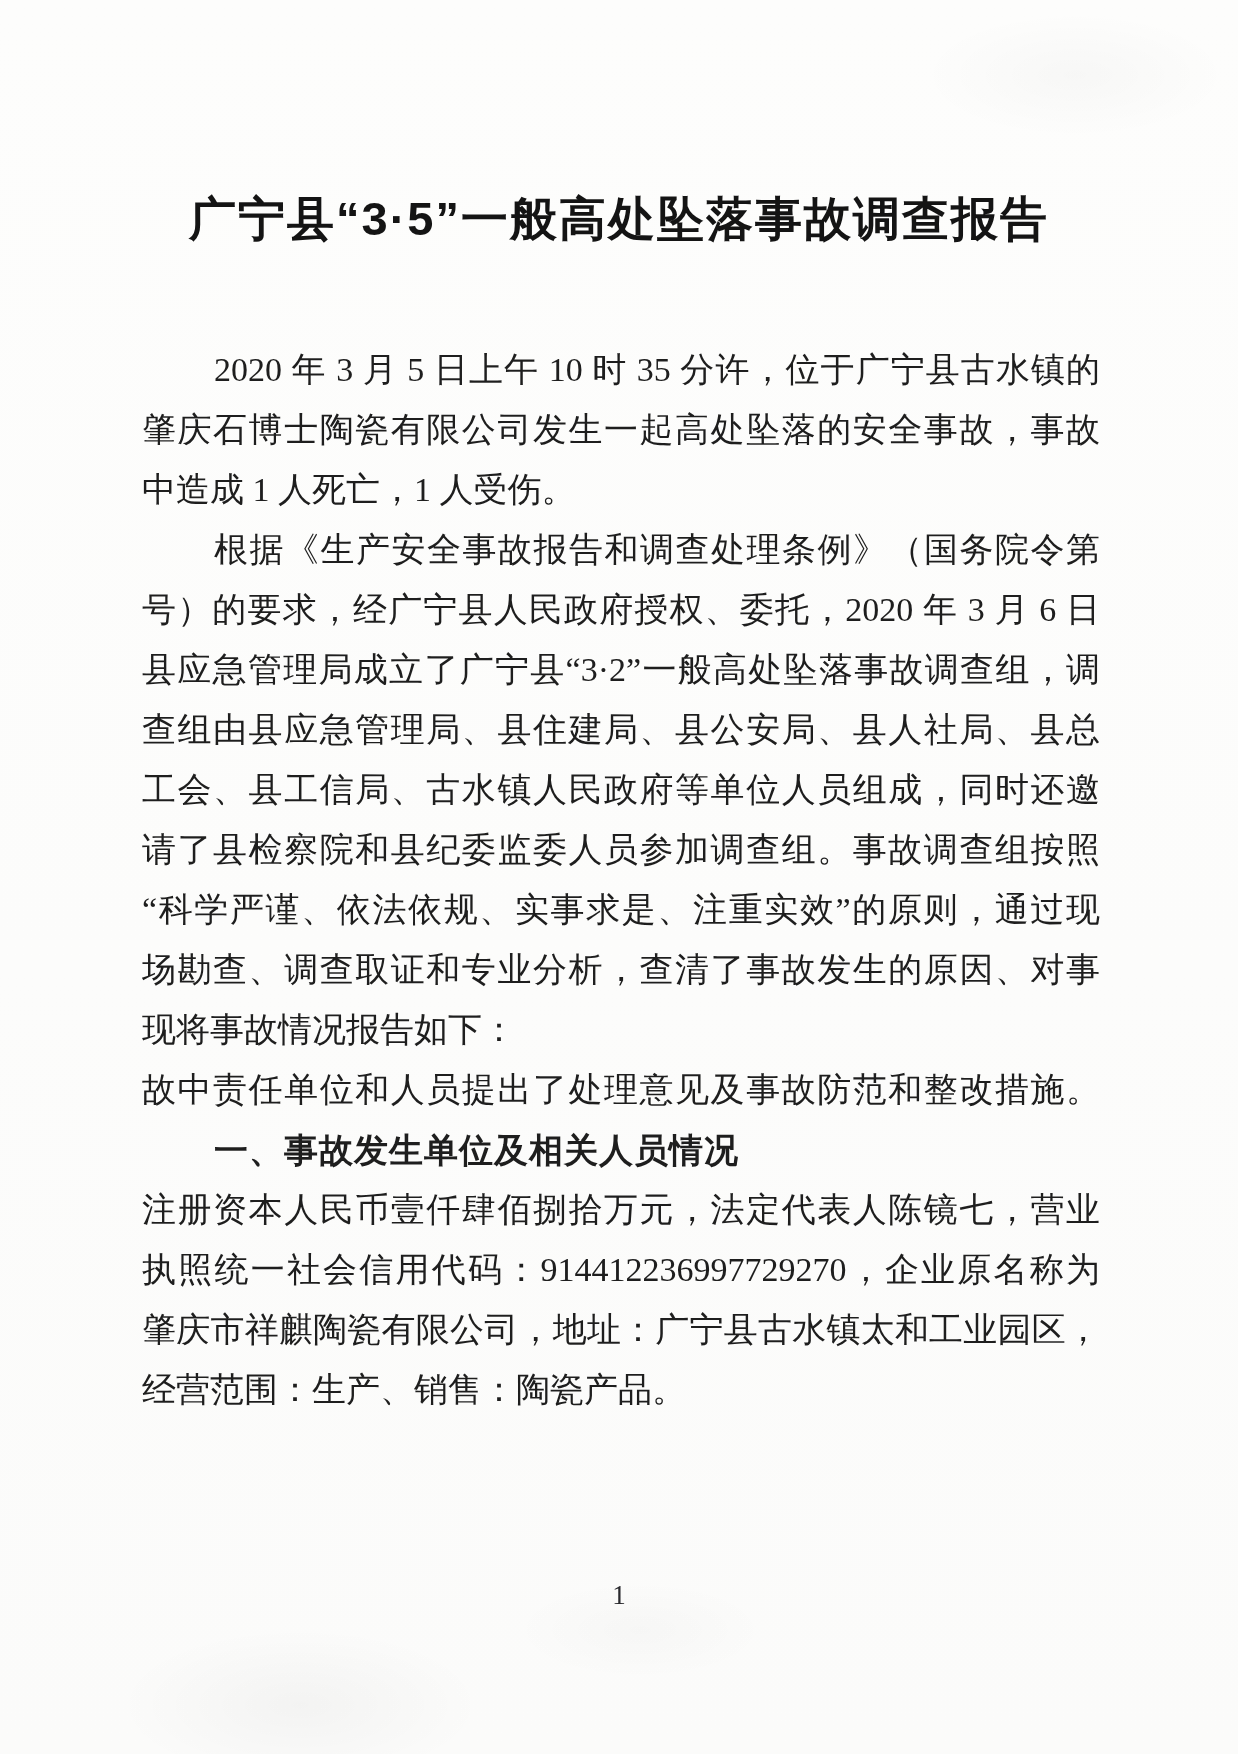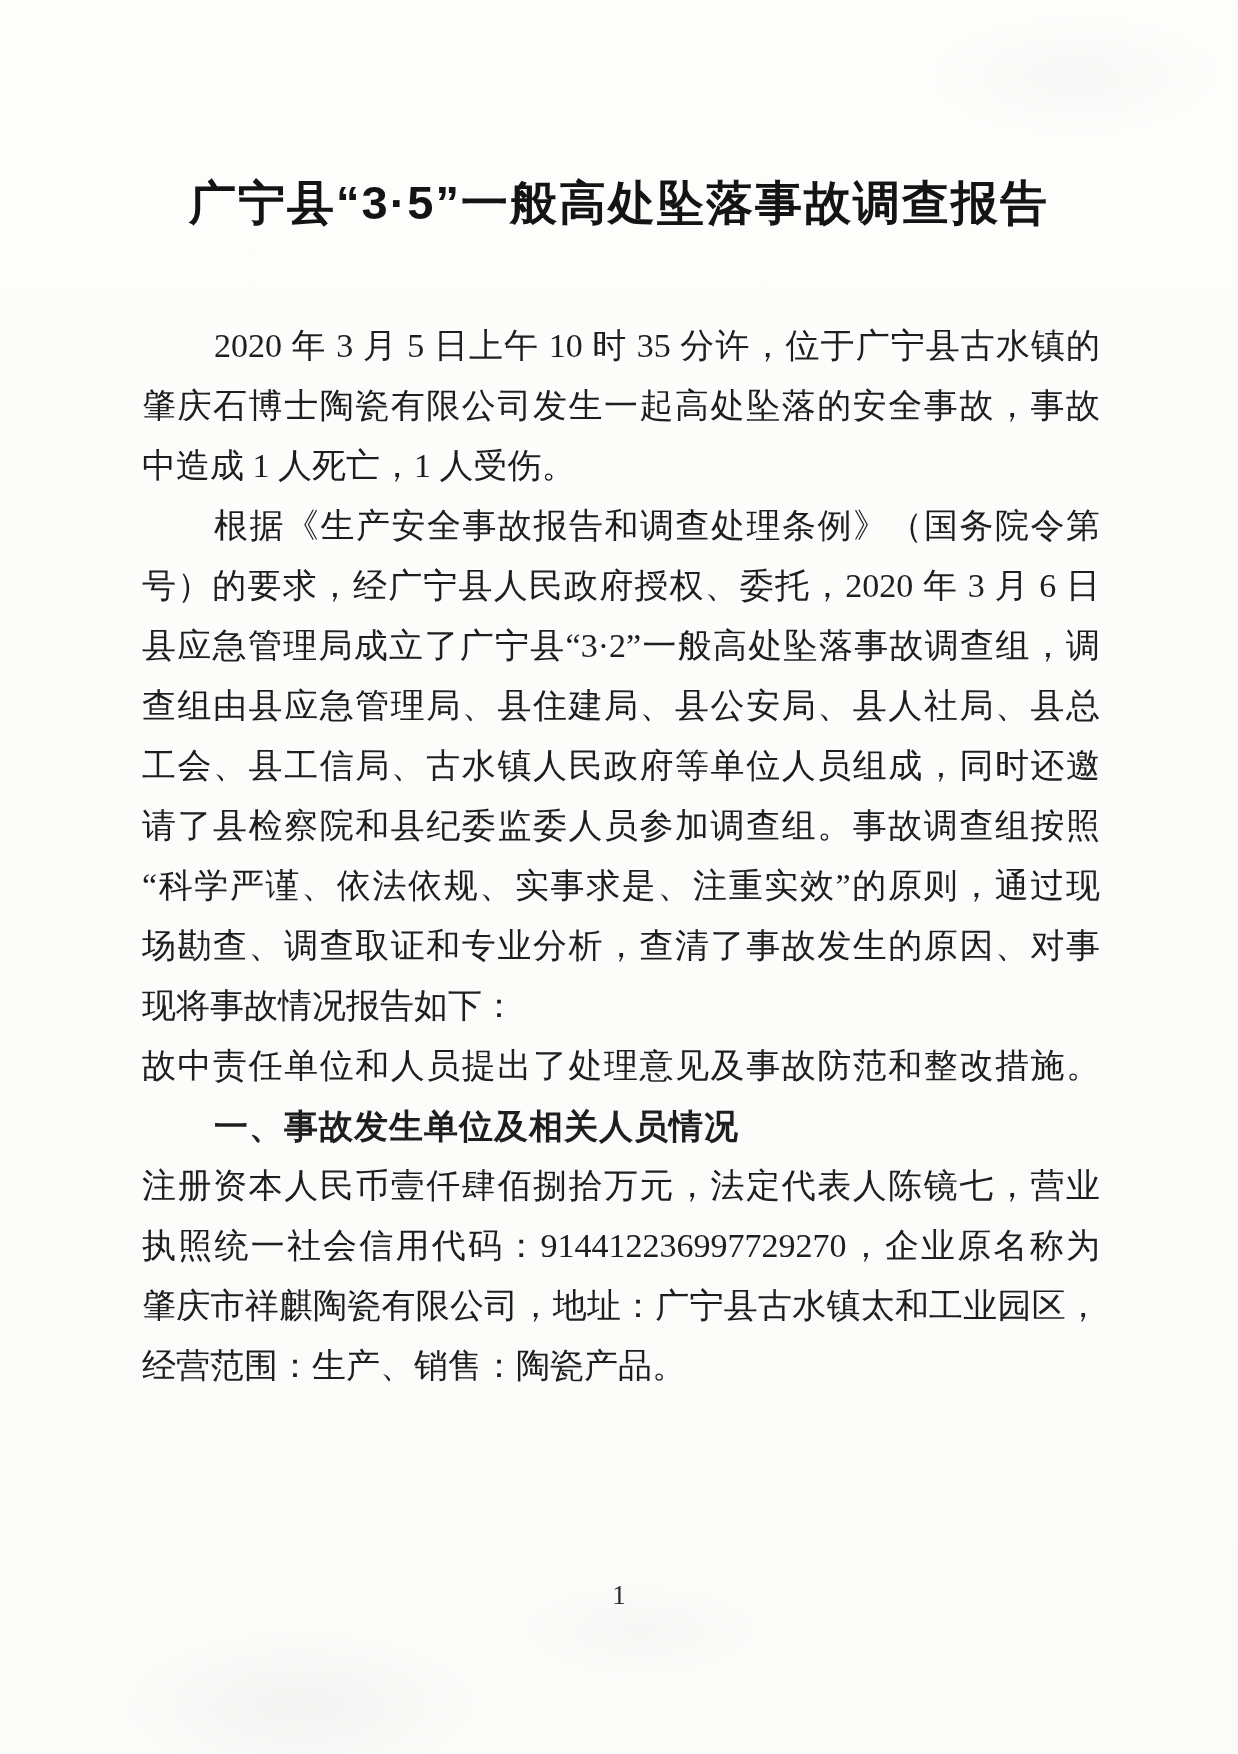--- a/index.html
+++ b/index.html
@@ -16,35 +16,35 @@
       radial-gradient(220px 90px at 1075px 75px, rgba(0,0,0,0.025), rgba(0,0,0,0) 70%),
       radial-gradient(260px 110px at 300px 1705px, rgba(0,0,0,0.03), rgba(0,0,0,0) 70%),
       radial-gradient(180px 70px at 640px 1630px, rgba(0,0,0,0.02), rgba(0,0,0,0) 70%),
       linear-gradient(180deg, #fdfdfc 0%, #fcfcfb 55%, #fbfbfa 100%);
     overflow: hidden;
     color: #1c1c1c;
     font-family: "Liberation Serif", "DejaVu Serif", serif;
   }
   .doc-title {
     position: absolute;
-    top: 172px;
+    top: 188px;
     left: 0;
     width: 100%;
     text-align: center;
     font-family: "Liberation Sans", "DejaVu Sans", sans-serif;
     font-weight: 700;
     font-size: 47px;
     line-height: 62px;
     letter-spacing: 2px;
     color: #141414;
   }
   .doc-body {
     position: absolute;
     left: 142px;
-    top: 316px;
+    top: 340px;
     width: 958px;
     font-size: 34px;
     color: #1e1e1e;
   }
   .line {
     height: 60px;
     line-height: 60px;
     text-align: justify;
     text-align-last: left;
     text-justify: inter-character;

